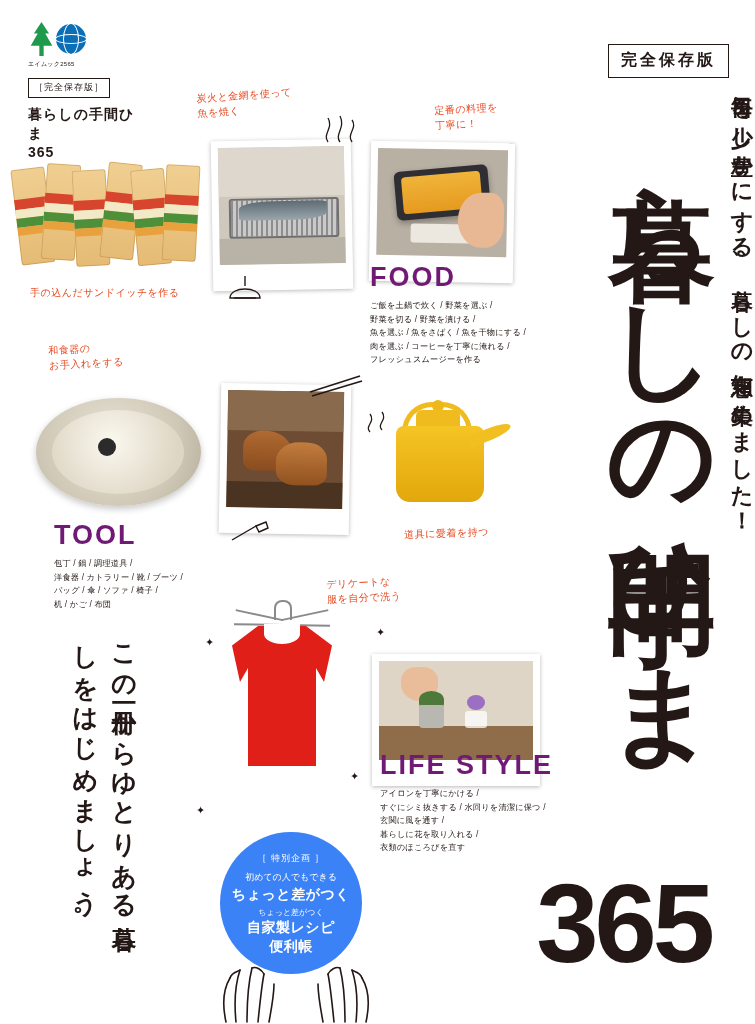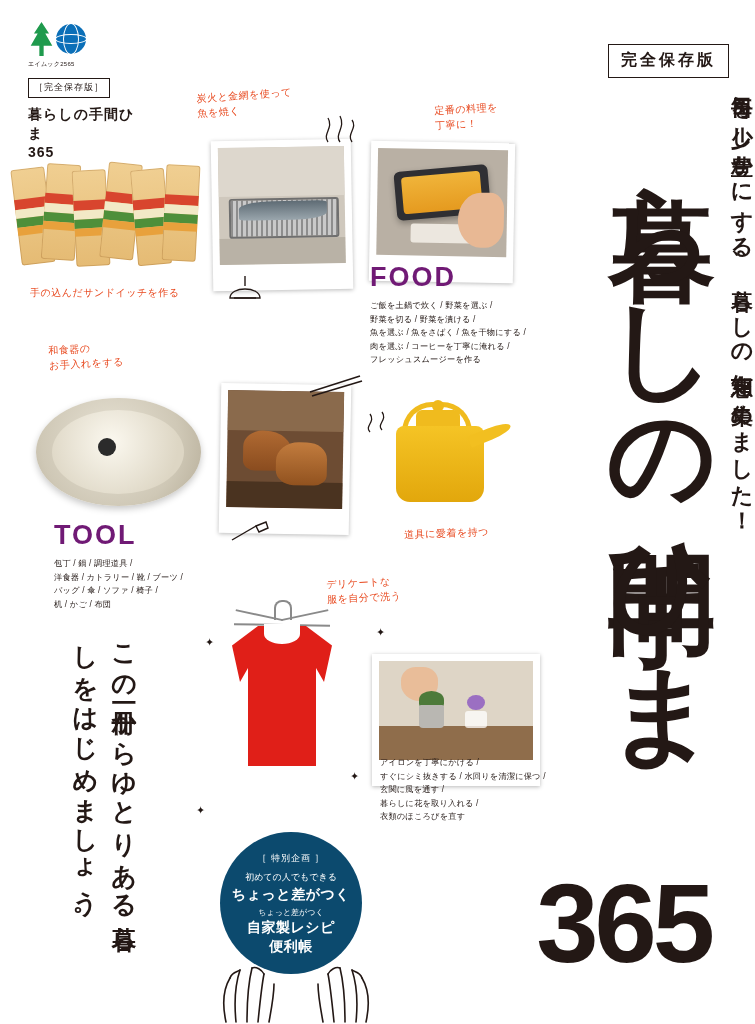--- a/index.html
+++ b/index.html
@@ -145,21 +145,21 @@
     font-weight: bold;
     line-height: 1.55;
     letter-spacing: 2px;
   }
 
   
   #special-circle {
     left: 220px; top: 832px;
     width: 142px; height: 142px;
     border-radius: 50%;
-    background: #0c4a6e;
+    background: #3b82f6;
     color: #ffffff;
     text-align: center;
     padding-top: 20px;
     box-sizing: border-box;
   }
   #special-circle .tag { font-size: 9px; letter-spacing: 1px; }
   #special-circle .l1 { font-size: 9px; margin-top: 6px; }
   #special-circle .l2 { font-size: 14px; font-weight: bold; margin-top: 2px; letter-spacing: 0.5px;}
   #special-circle .l3 { font-size: 8px; margin-top: 3px; }
   #special-circle .l4 { font-size: 14px; font-weight: bold; margin-top: 1px; letter-spacing: 0.5px;}
@@ -476,20 +476,21 @@
       <div class="ls-table"></div>
       <div class="ls-hand"></div>
       <div class="ls-plant"></div>
       <div class="ls-pot"></div>
       <div class="ls-flower"></div>
       <div class="ls-vase"></div>
     </div>
   </div>
 
   <div class="abs" style="left:380px; top:750px;">
+    <div class="section-head">LIFE STYLE</div>
     <div class="section-list" style="margin-top:6px;">
       <div>アイロンを丁寧にかける /</div>
       <div>すぐにシミ抜きする / 水回りを清潔に保つ /</div>
       <div>玄関に風を通す /</div>
       <div>暮らしに花を取り入れる /</div>
       <div>衣類のほころびを直す</div>
     </div>
   </div>
 
   <div class="abs vert" id="slogan">この一冊からゆとりある暮らしをはじめましょう。</div>

